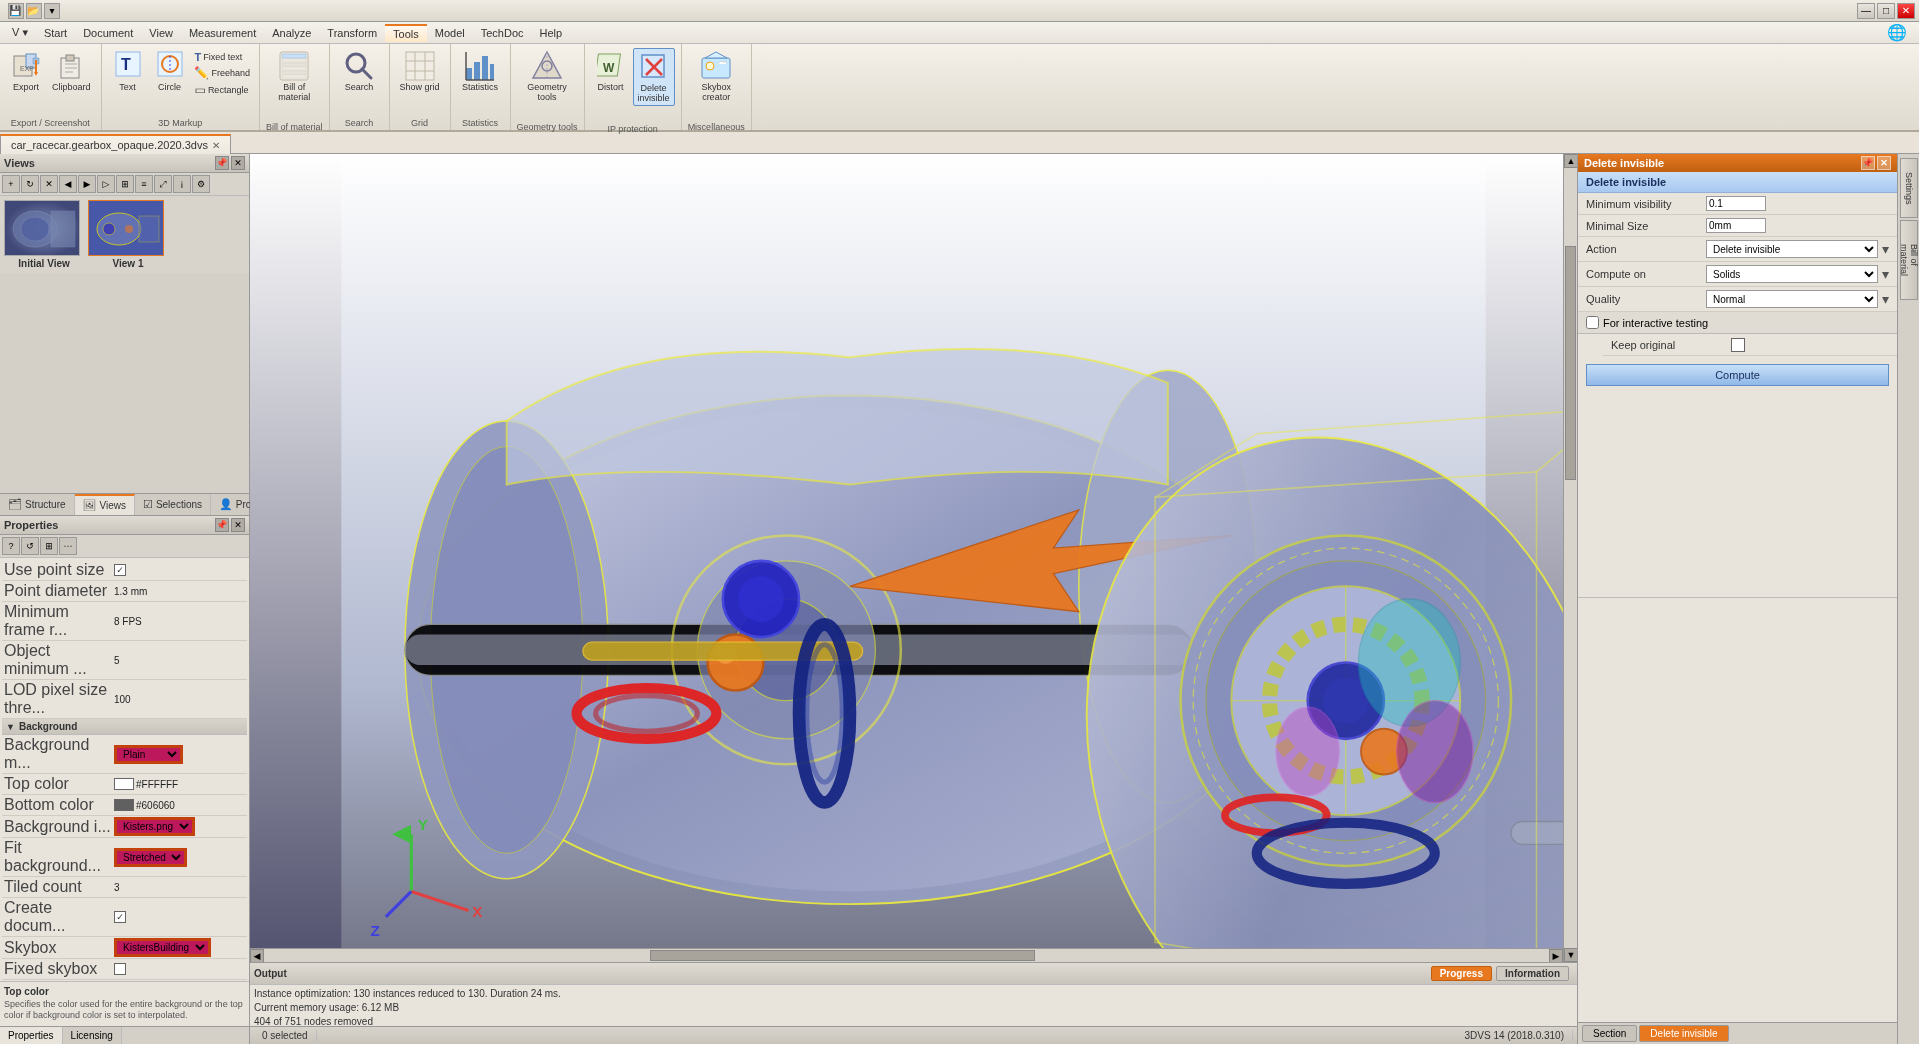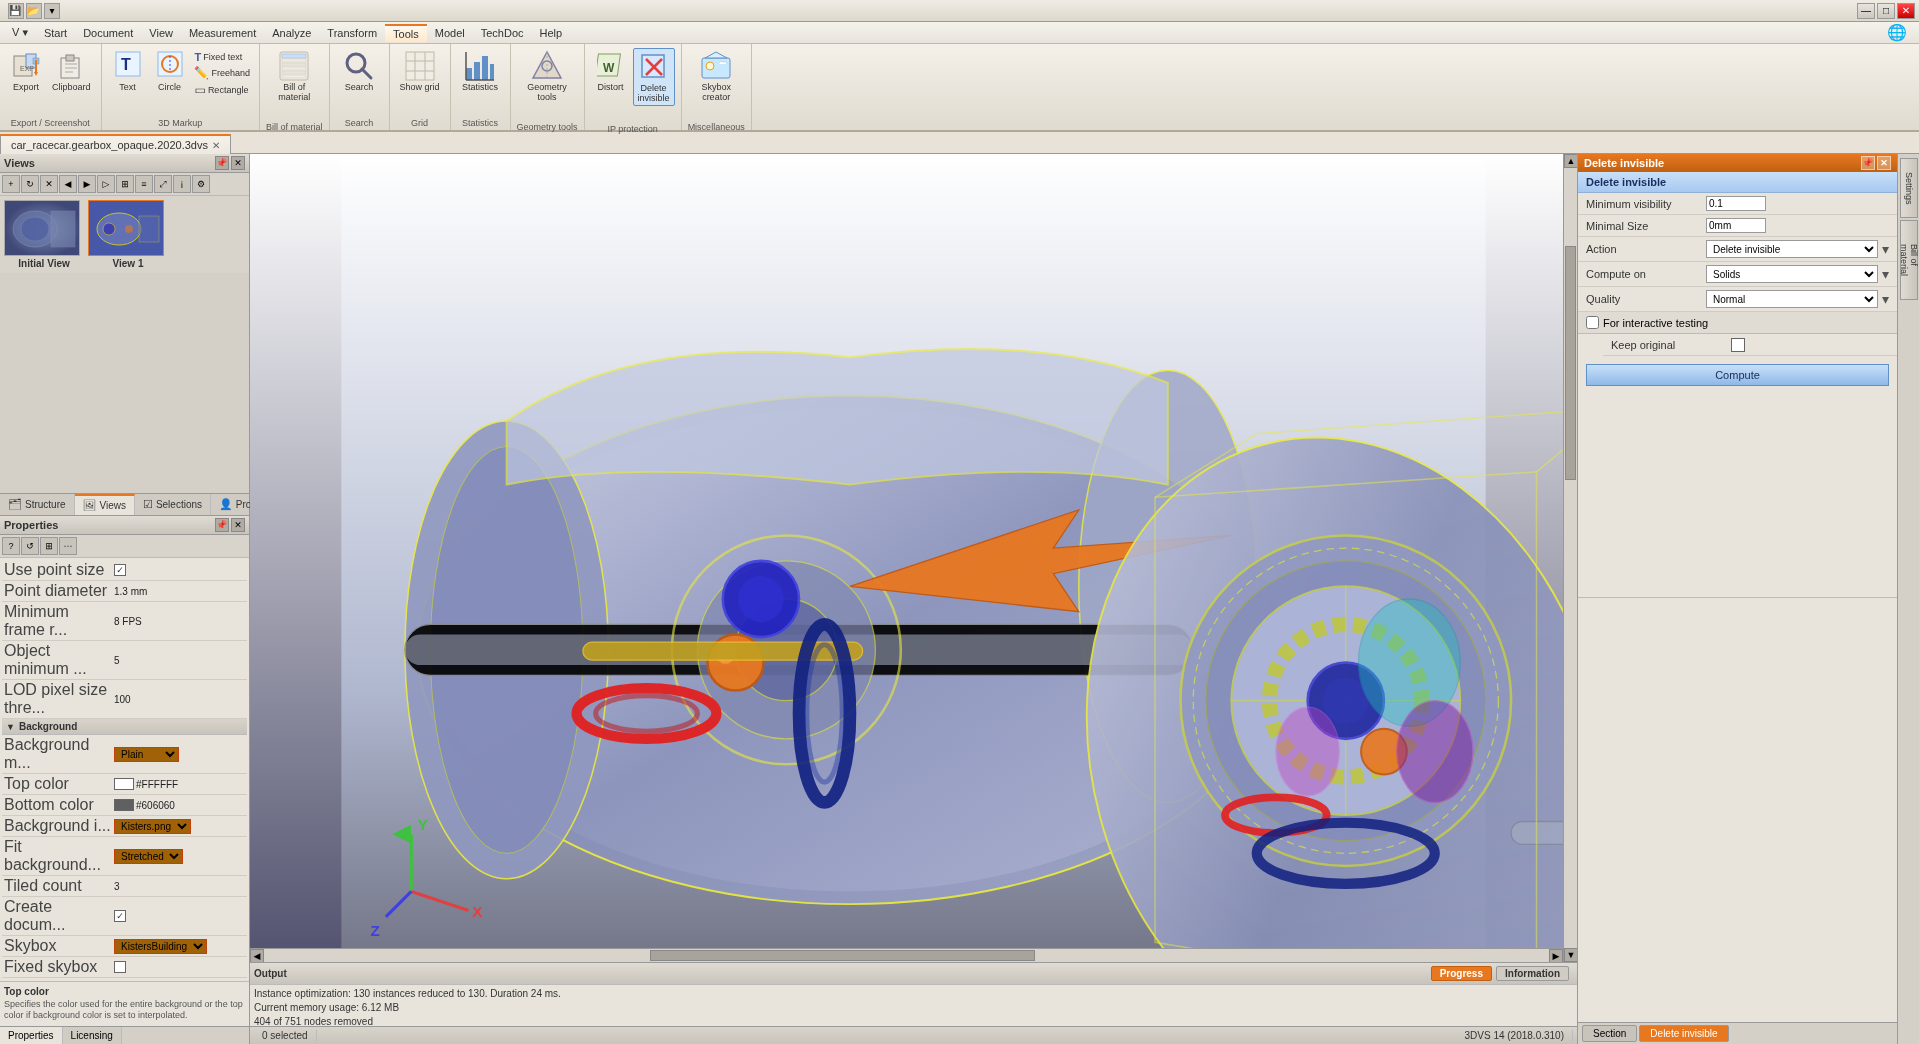--- a/index.html
+++ b/index.html
@@ -249,21 +249,21 @@
       align-items: center;
       padding: 2px 4px;
       background: linear-gradient(to bottom, #d8d4cc, #c8c4bc);
       cursor: pointer;
       font-size: 10px;
       font-weight: bold;
       color: #333;
       border-bottom: 1px solid #bbb;
     }
     .prop-section-arrow { margin-right: 4px; font-size: 9px; }
-    .prop-select { font-size: 10px; border: 1px solid #c2410c; background: #a16207; padding: 0 2px; }
+    .prop-select { font-size: 10px; border: 3px solid #c2410c; background: #be185d; padding: 0 2px; }
     .prop-color-swatch { width: 20px; height: 12px; border: 1px solid #666; display: inline-block; }
 
     
     #left-bottom {
       background: #e8e4dc;
       padding: 4px;
       border-top: 1px solid #bbb;
       font-size: 10px;
       color: #444;
     }

